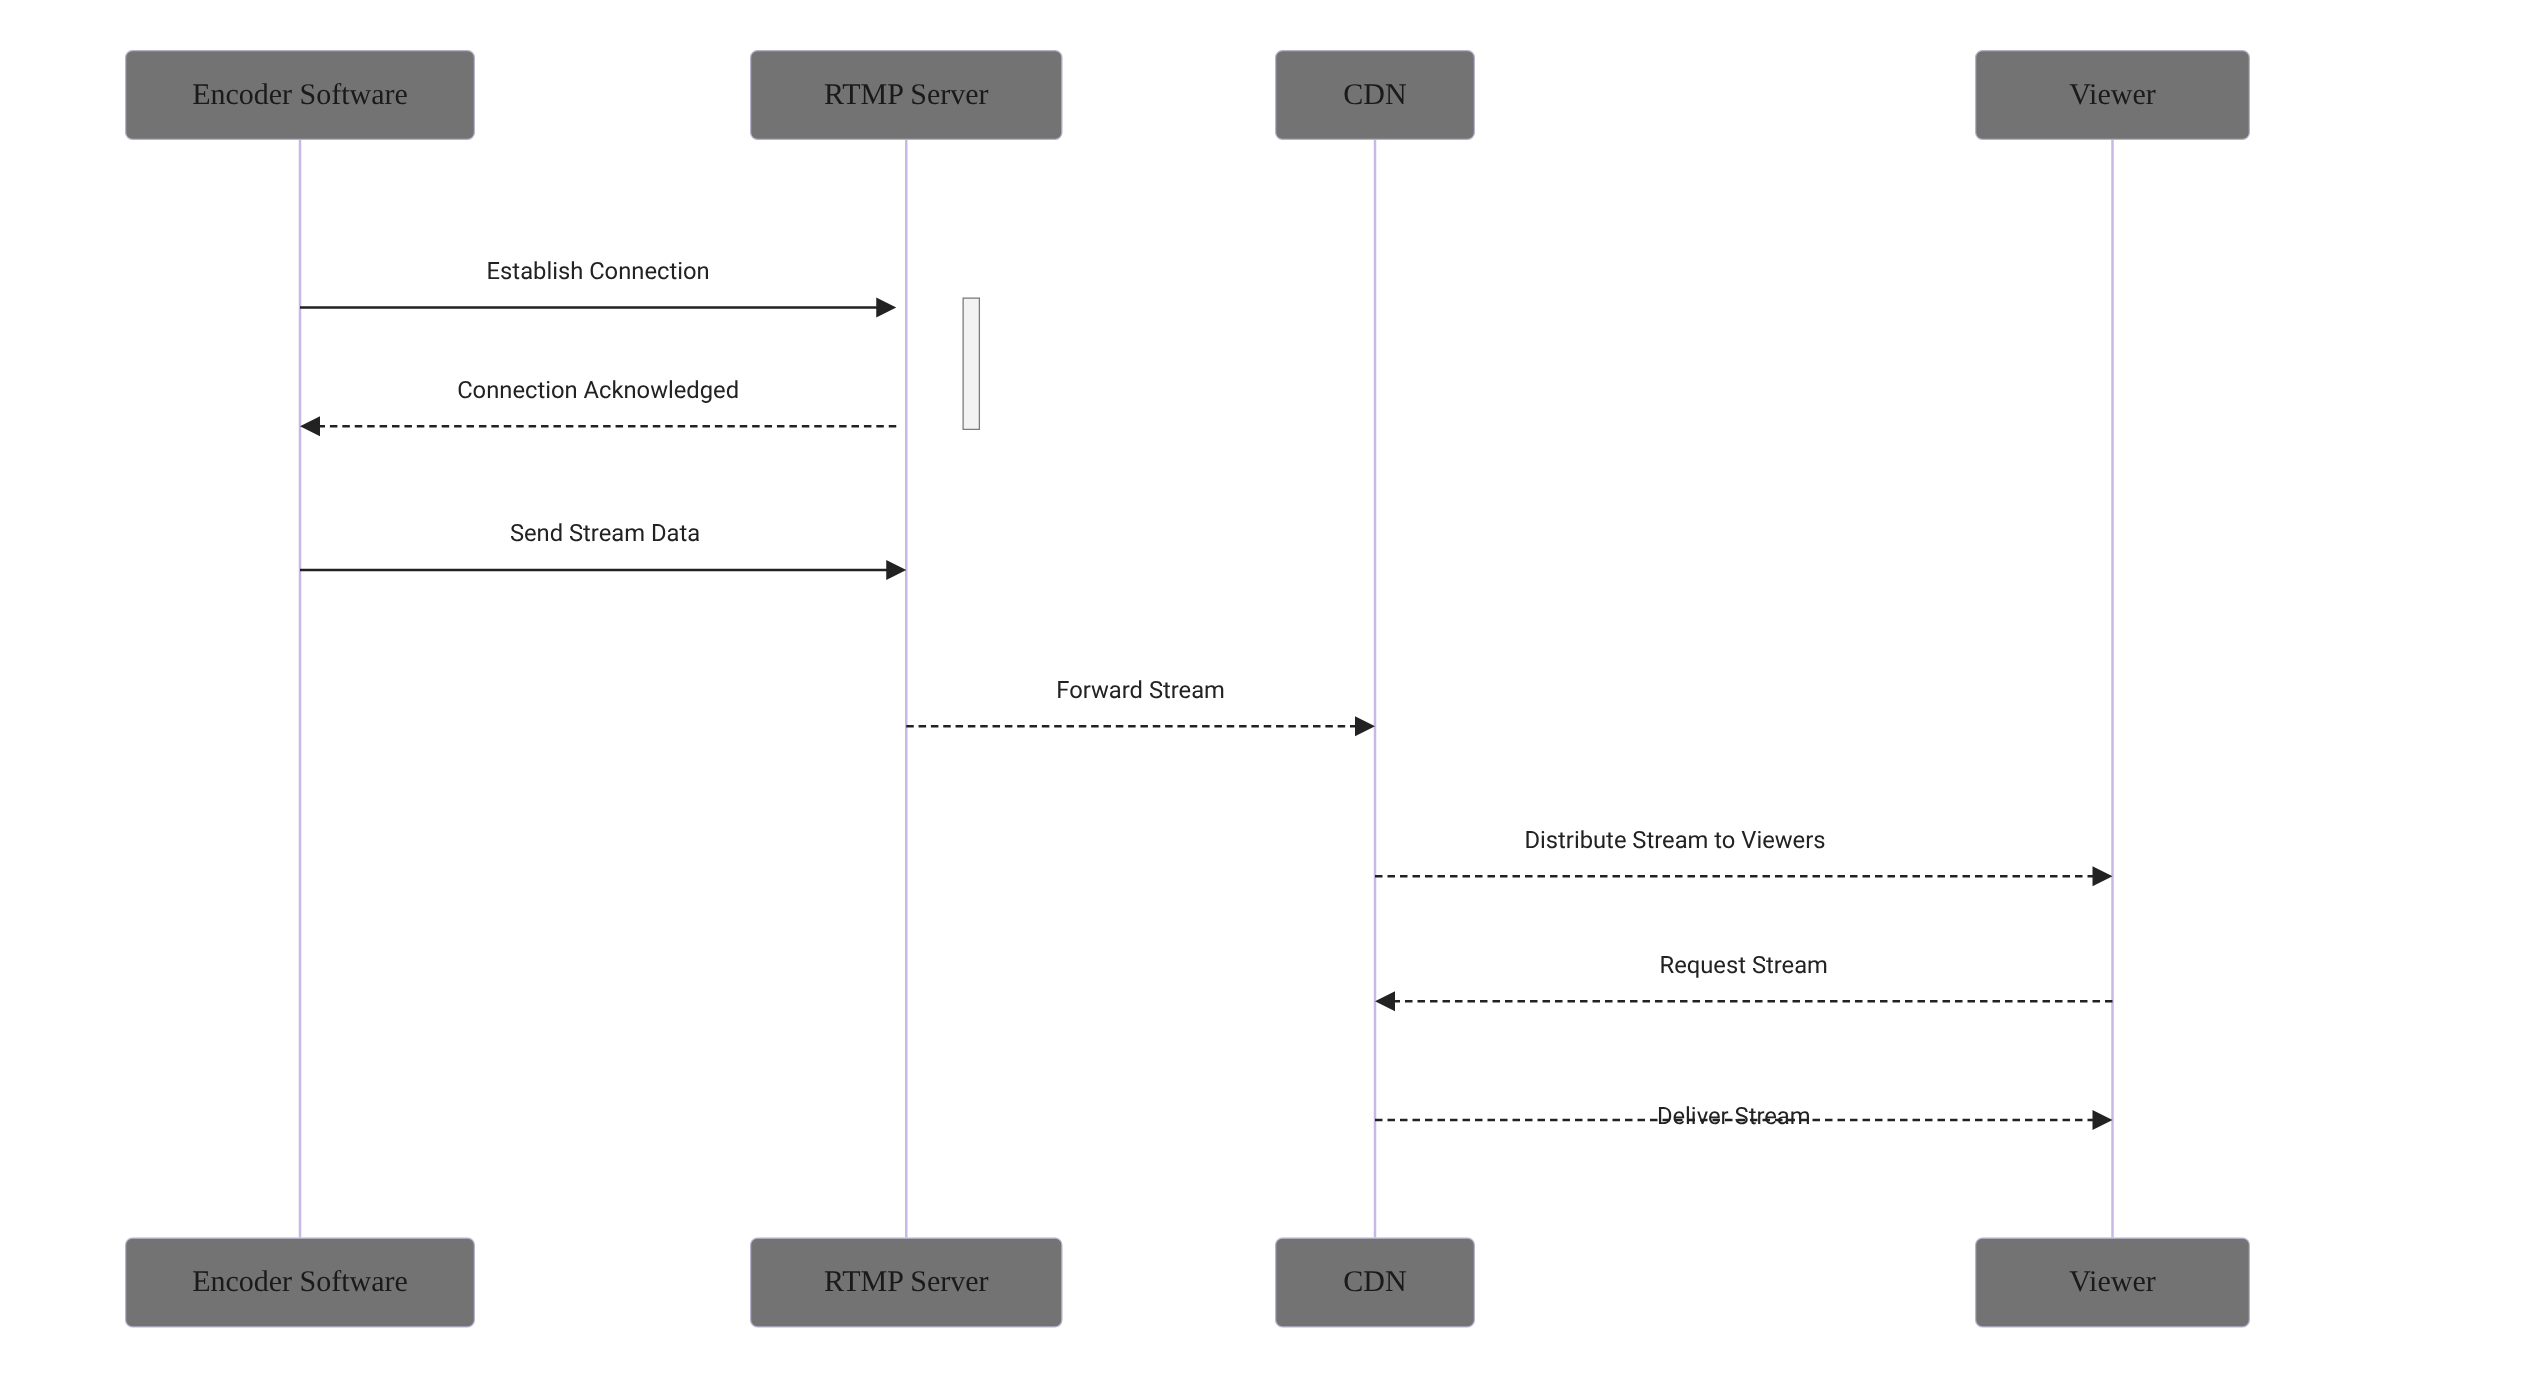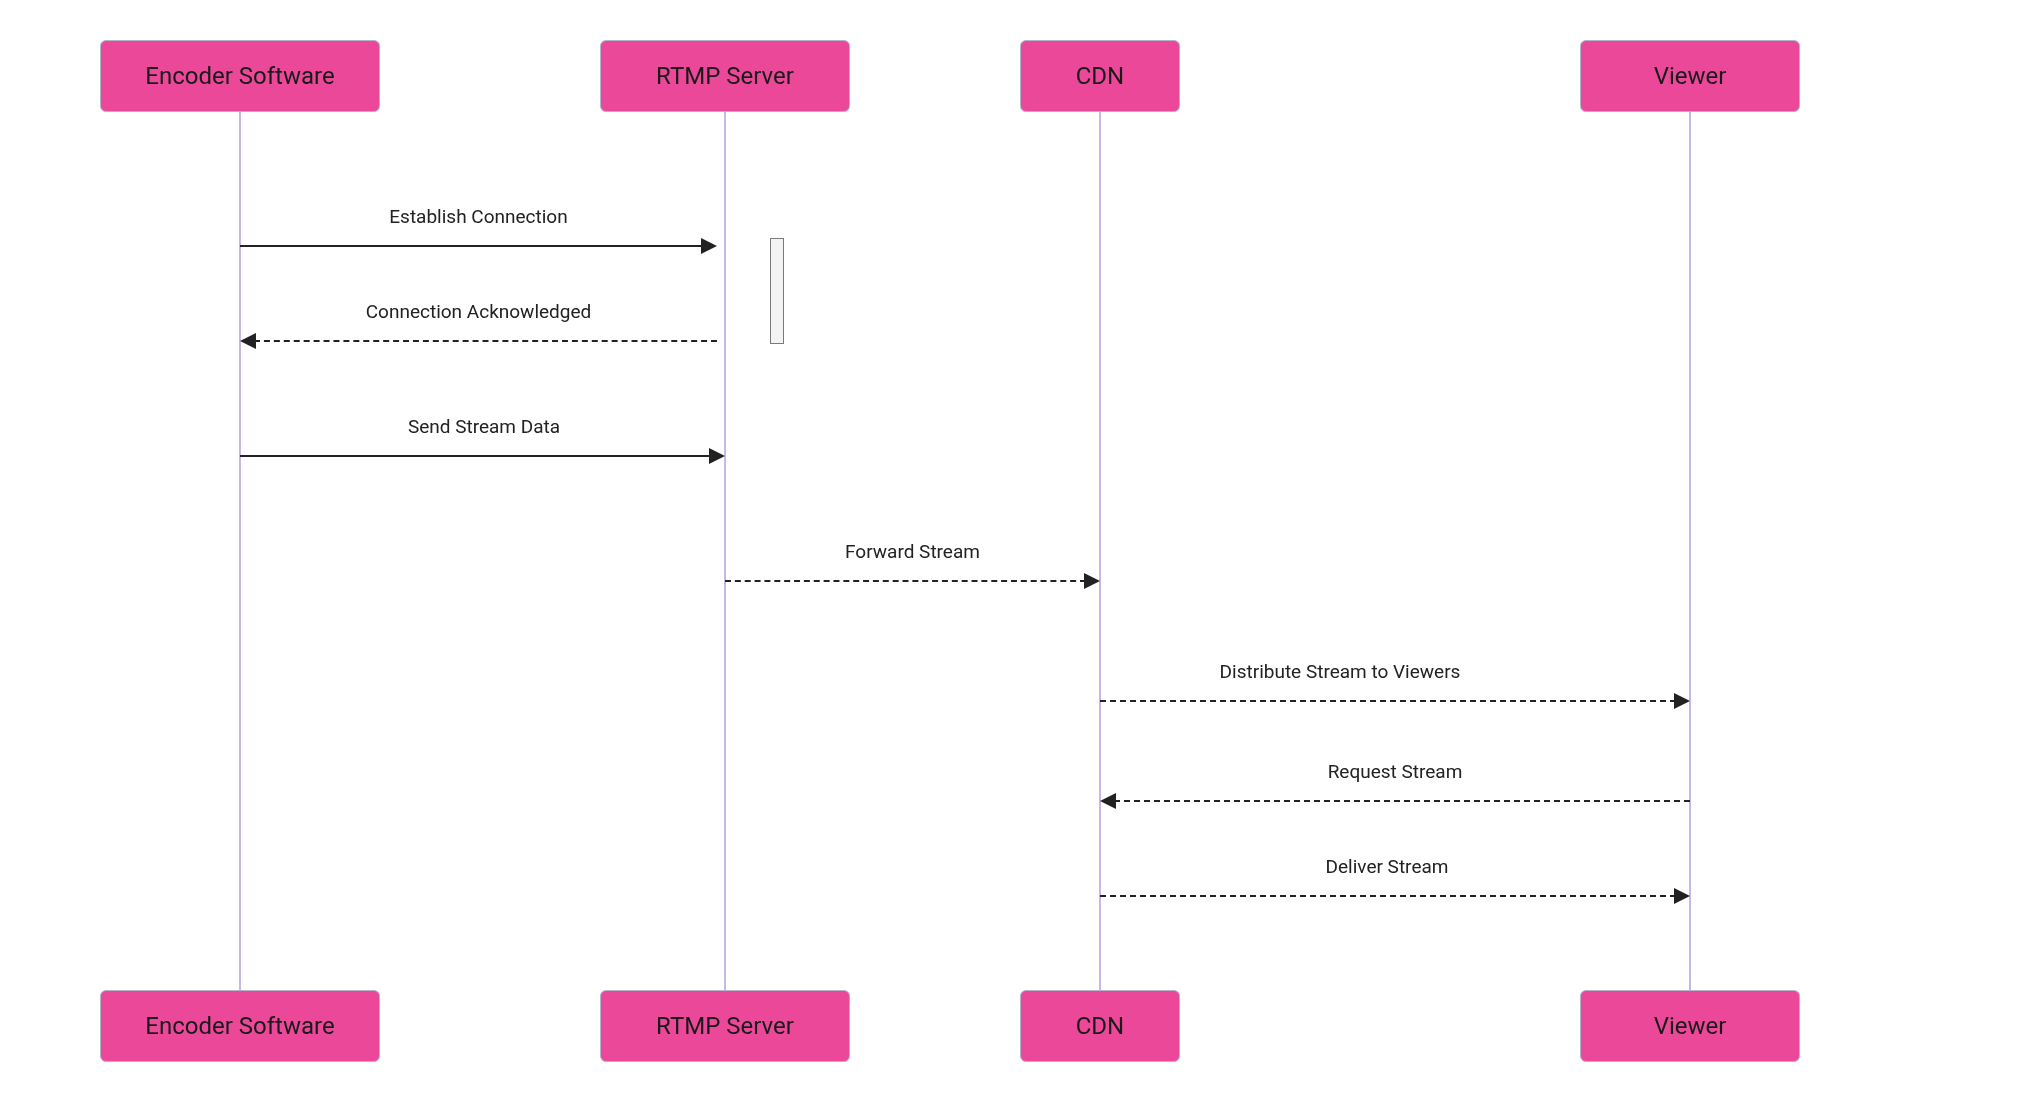--- a/index.html
+++ b/index.html
@@ -9,29 +9,30 @@
     height: 1098px;
     background: #ffffff;
     font-family: -apple-system, BlinkMacSystemFont, "Segoe UI", Roboto, Helvetica, Arial, sans-serif;
     font-size: 24px;
     color: #1a1a1a;
     overflow: hidden;
   }
   .participant-box {
     position: absolute;
     box-sizing: border-box;
-    background: #ec4899;
+    background: #737373;
     border: 1.5px solid #b3b3cc;
     border-radius: 6px;
     text-align: center;
     display: flex;
     align-items: center;
     justify-content: center;
     font-size: 24px;
     color: #1a1a1a;
+    font-family: Liberation Serif, serif;
   }
   .lifeline {
     position: absolute;
     width: 0;
     border-left: 2px solid #c7b8e6;
   }
   .activation {
     position: absolute;
     background: #f3f3f3;
     border: 1.5px solid #7a7a7a;
@@ -111,14 +112,14 @@
     <div class="arrowhead right" style="top: 573px; left: 1084px;"></div>
     <div class="msg-label" style="top: 540px; left: 725px; width: 375px;">Forward Stream</div>
     <div class="arrow dashed" style="top: 700px; left: 1100px; width: 576px;"></div>
     <div class="arrowhead right" style="top: 693px; left: 1674px;"></div>
     <div class="msg-label" style="top: 660px; left: 1100px; width: 480px;">Distribute Stream to Viewers</div>
     <div class="arrow dashed" style="top: 800px; left: 1114px; width: 576px;"></div>
     <div class="arrowhead left" style="top: 793px; left: 1100px;"></div>
     <div class="msg-label" style="top: 760px; left: 1100px; width: 590px; text-align: center;">Request Stream</div>
     <div class="arrow dashed" style="top: 895px; left: 1100px; width: 576px;"></div>
     <div class="arrowhead right" style="top: 888px; left: 1674px;"></div>
-    <div class="msg-label" style="top: 855px; left: 1100px; width: 574px;">Deliver Stream</div>
+    <div class="msg-label" style="top: 881px; left: 1100px; width: 574px;">Deliver Stream</div>
   </div>
 
 </body></html>

